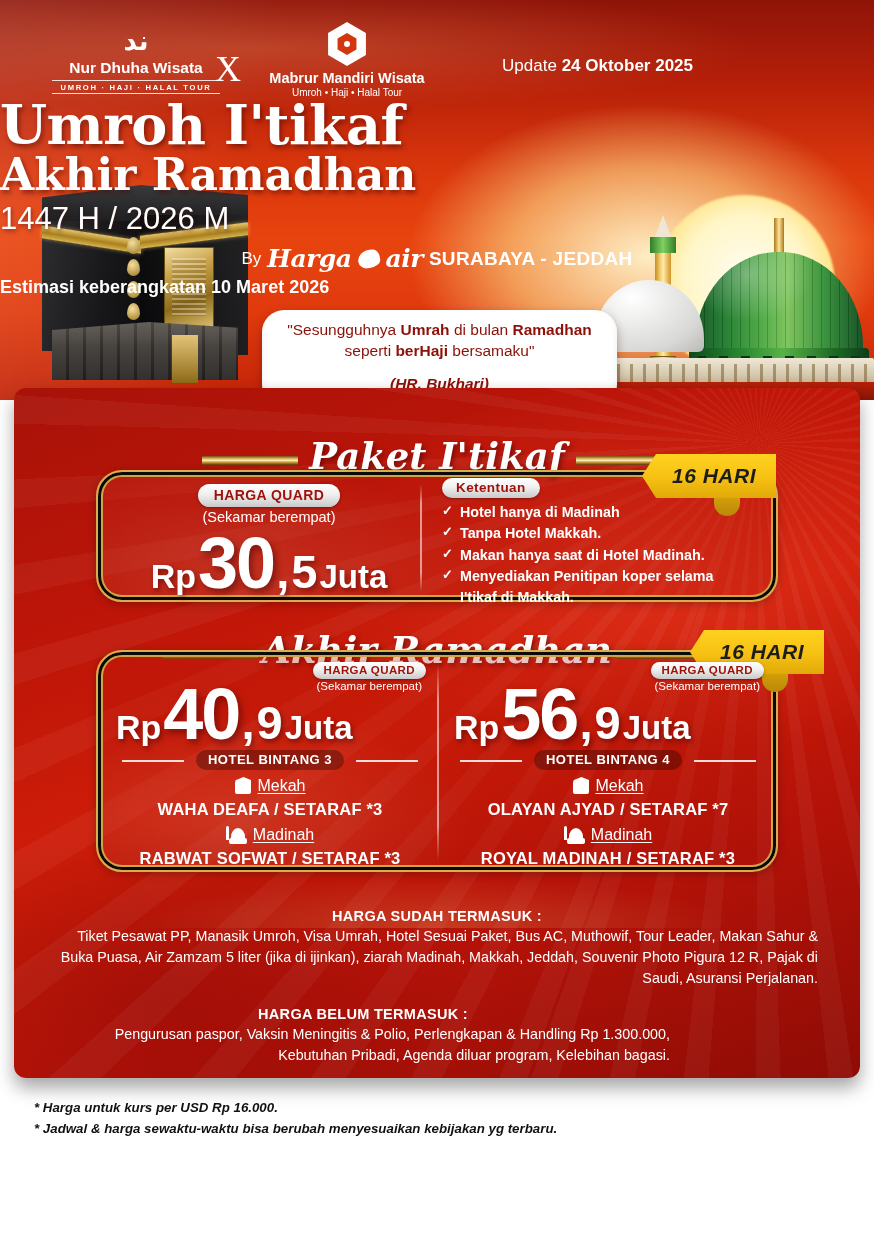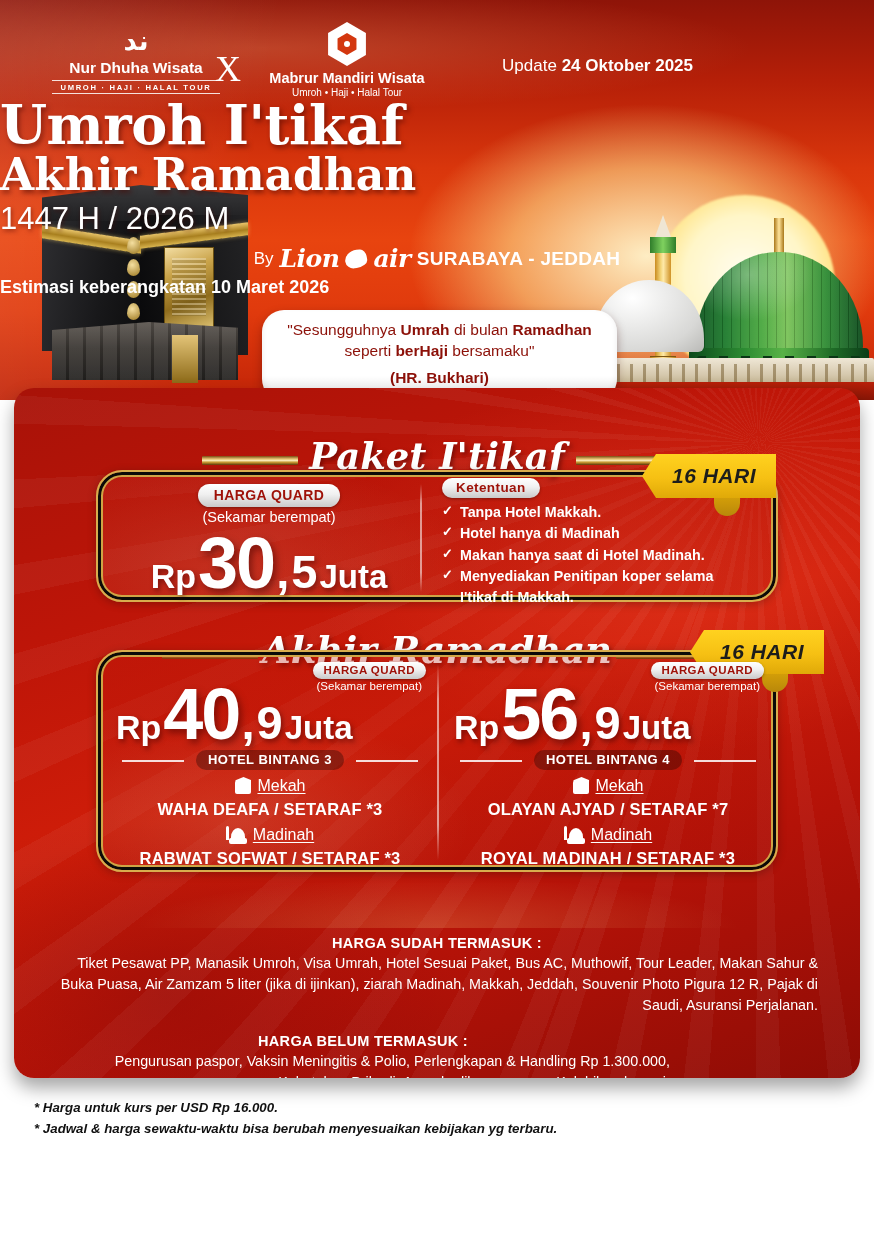--- a/index.html
+++ b/index.html
@@ -239,26 +239,26 @@
   
   .quote {
     position: absolute; left: 262px; top: 310px; width: 355px; padding: 10px 14px 12px;
     background: linear-gradient(180deg,#ffffff 0%, #ffffff 72%, #e6e6e6 100%);
     border-radius: 22px;
     box-shadow: 0 4px 10px rgba(60,0,0,0.35), inset 0 -3px 6px rgba(0,0,0,0.08);
     text-align: center; color: #8c1008;
     font-size: 15.5px; line-height: 1.35;
   }
   .quote b { font-weight: 700; }
-  .quote .src { font-weight: 700; display: block; margin-top: 6px; }
+  .quote .src { font-style: italic; font-weight: 700; display: block; margin-top: 12px; }
 
   
   .panel {
     position: absolute; left: 14px; top: 388px; width: 846px; height: 690px;
-    border-radius: 20px;
+    border-radius: 12px;
     background:
       radial-gradient(ellipse 560px 300px at 76% 26%, rgba(255,90,60,0.30), rgba(255,90,60,0) 62%),
       radial-gradient(ellipse 420px 260px at 18% 88%, rgba(120,5,5,0.35), rgba(120,5,5,0) 70%),
       linear-gradient(160deg, #a81208 0%, #bd1508 26%, #cf1d09 48%, #b41208 72%, #8e0c05 100%);
     box-shadow: 0 10px 18px rgba(0,0,0,0.35);
     overflow: hidden;
   }
   .panel-rays {
     position: absolute; left: 0; top: 0; width: 846px; height: 690px;
     background:
@@ -356,21 +356,21 @@
   .ico-kaaba::after {
     content:""; position:absolute; left:1px; top:0px; width:16px; height:6px; background:#fff;
     clip-path: polygon(50% 0%, 100% 55%, 100% 100%, 0% 100%, 0% 55%);
   }
   .ico-mosque { width: 22px; height: 18px; position: relative; display: inline-block; }
   .ico-mosque .md { position:absolute; left:5px; top:2px; width:14px; height:11px; background:#fff; border-radius: 7px 7px 0 0 / 9px 9px 0 0; }
   .ico-mosque .mb { position:absolute; left:3px; bottom:0; width:18px; height:6px; background:#fff; border-radius: 2px; }
   .ico-mosque .mn { position:absolute; left:0px; top:0px; width:3px; height:14px; background:#fff; border-radius:2px 2px 0 0; }
 
   
-  .inc-head { text-align: center; color: #fff; font-size: 14.5px; font-weight: 700; letter-spacing: 0.3px; margin-top: 27px; }
+  .inc-head { text-align: center; color: #fff; font-size: 14.5px; font-weight: 700; letter-spacing: 0.3px; }
   .inc-body { text-align: right; color: #fff; font-size: 14.3px; line-height: 1.48; padding: 0 42px; margin-top: 2px; }
 
   
   .notes {
     position: absolute; left: 34px; top: 1098px; width: 700px;
     color: #111; font-size: 13.3px; font-style: italic; font-weight: 700; line-height: 1.55;
   }
 </style>
 </head>
 <body>
@@ -439,21 +439,21 @@
 
       <div class="update-line"><span>Update </span><b>24 Oktober 2025</b></div>
     </div>
 
     <div class="hero-titles">
       <div class="t-umroh">Umroh I'tikaf</div>
       <div class="t-akhir">Akhir Ramadhan</div>
       <div class="t-year">1447 H / 2026 M</div>
       <div class="t-air">
         <span class="by">By</span>
-        <span class="lion">Lion</span>
+        <span class="lion">Harga</span>
         <span class="lionhead"></span>
         <span class="lion">air</span>
         <span class="route">SURABAYA - JEDDAH</span>
       </div>
       <div class="t-est">Estimasi keberangkatan 10 Maret 2026</div>
     </div>
 
     <div class="quote">
       <span>"Sesungguhnya </span><b>Umrah</b><span> di bulan </span><b>Ramadhan</b><br>
       <span>seperti </span><b>berHaji</b><span> bersamaku"</span>
@@ -488,22 +488,22 @@
         <span class="price-dec">5</span>
         <span class="price-juta">Juta</span>
       </div>
     </div>
 
     <div class="divider-v" style="left:406px;top:96px;height:108px;"></div>
 
     <div style="position:absolute;left:428px;top:90px;width:300px;">
       <div class="pill" style="font-size:13.5px;padding:2px 14px 3px;">Ketentuan</div>
       <ul class="ket-list" style="margin-top:4px;">
+        <li>Hotel hanya di Madinah</li>
         <li>Tanpa Hotel Makkah.</li>
-        <li>Hotel hanya di Madinah</li>
         <li>Makan hanya saat di Hotel Madinah.</li>
         <li>Menyediakan Penitipan koper selama</li>
         <li class="cont">I'tikaf di Makkah.</li>
       </ul>
     </div>
 
     <div class="sec-head" style="position:absolute;left:0;top:240px;width:846px;font-size:37px;">
       <span class="rule-l" style="left:148px;"></span>
       <span>Akhir Ramadhan</span>
       <span class="rule-r" style="right:148px;"></span>

